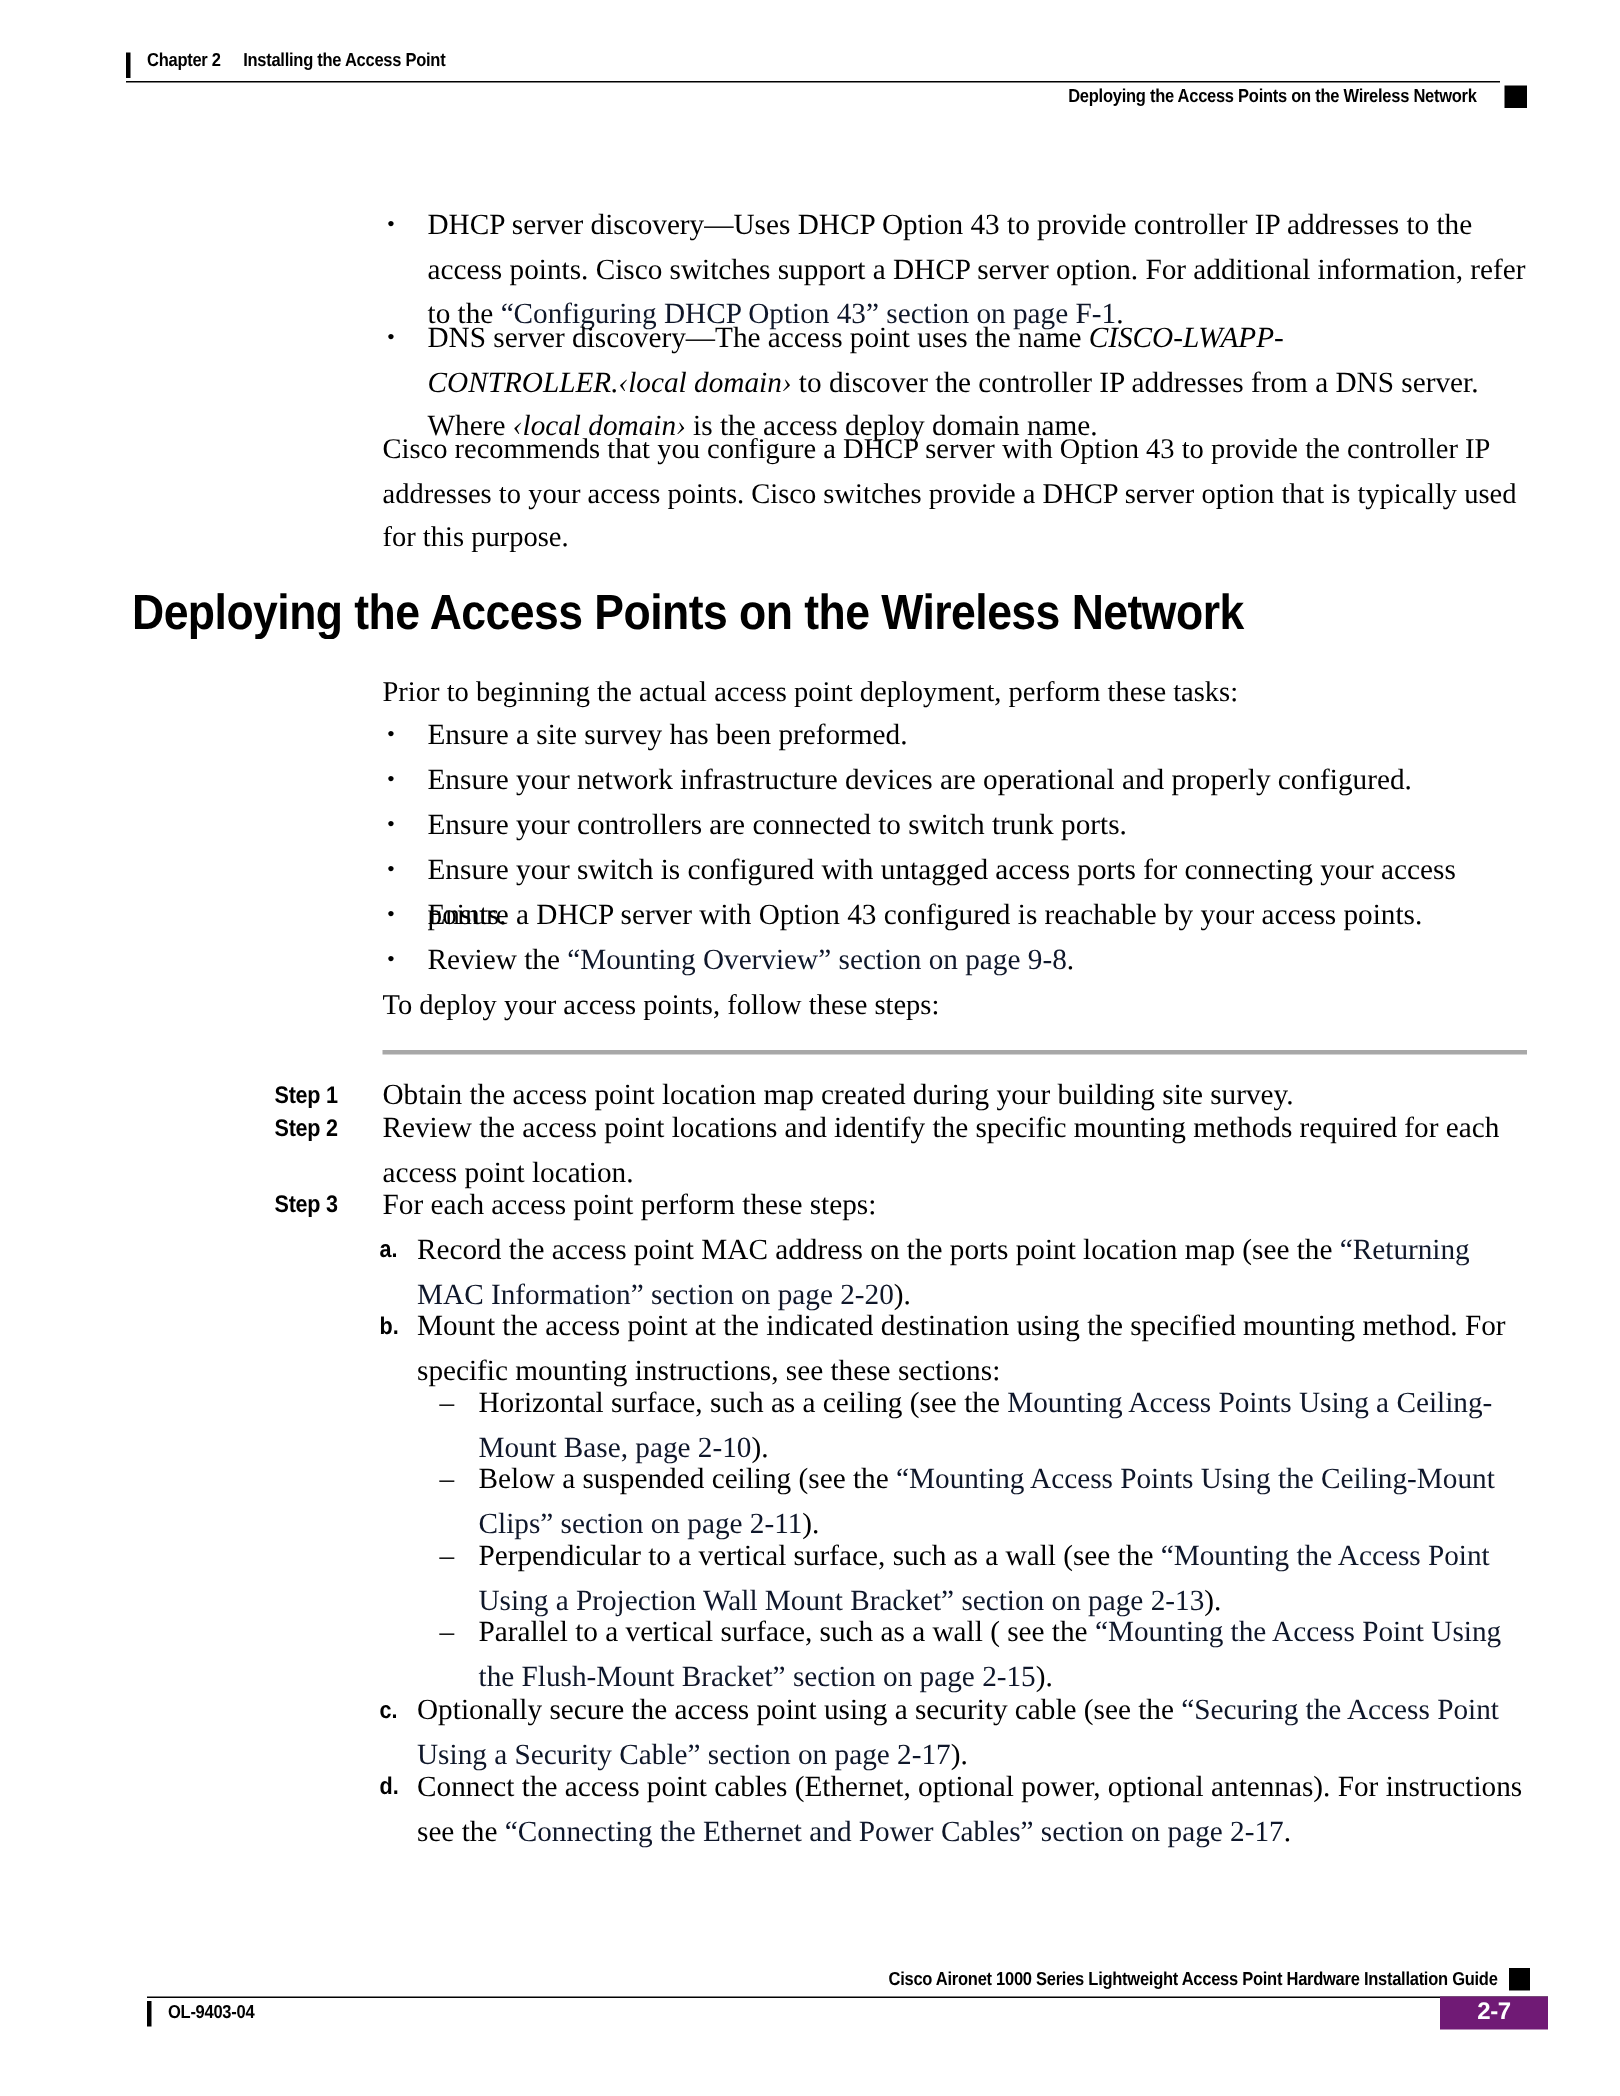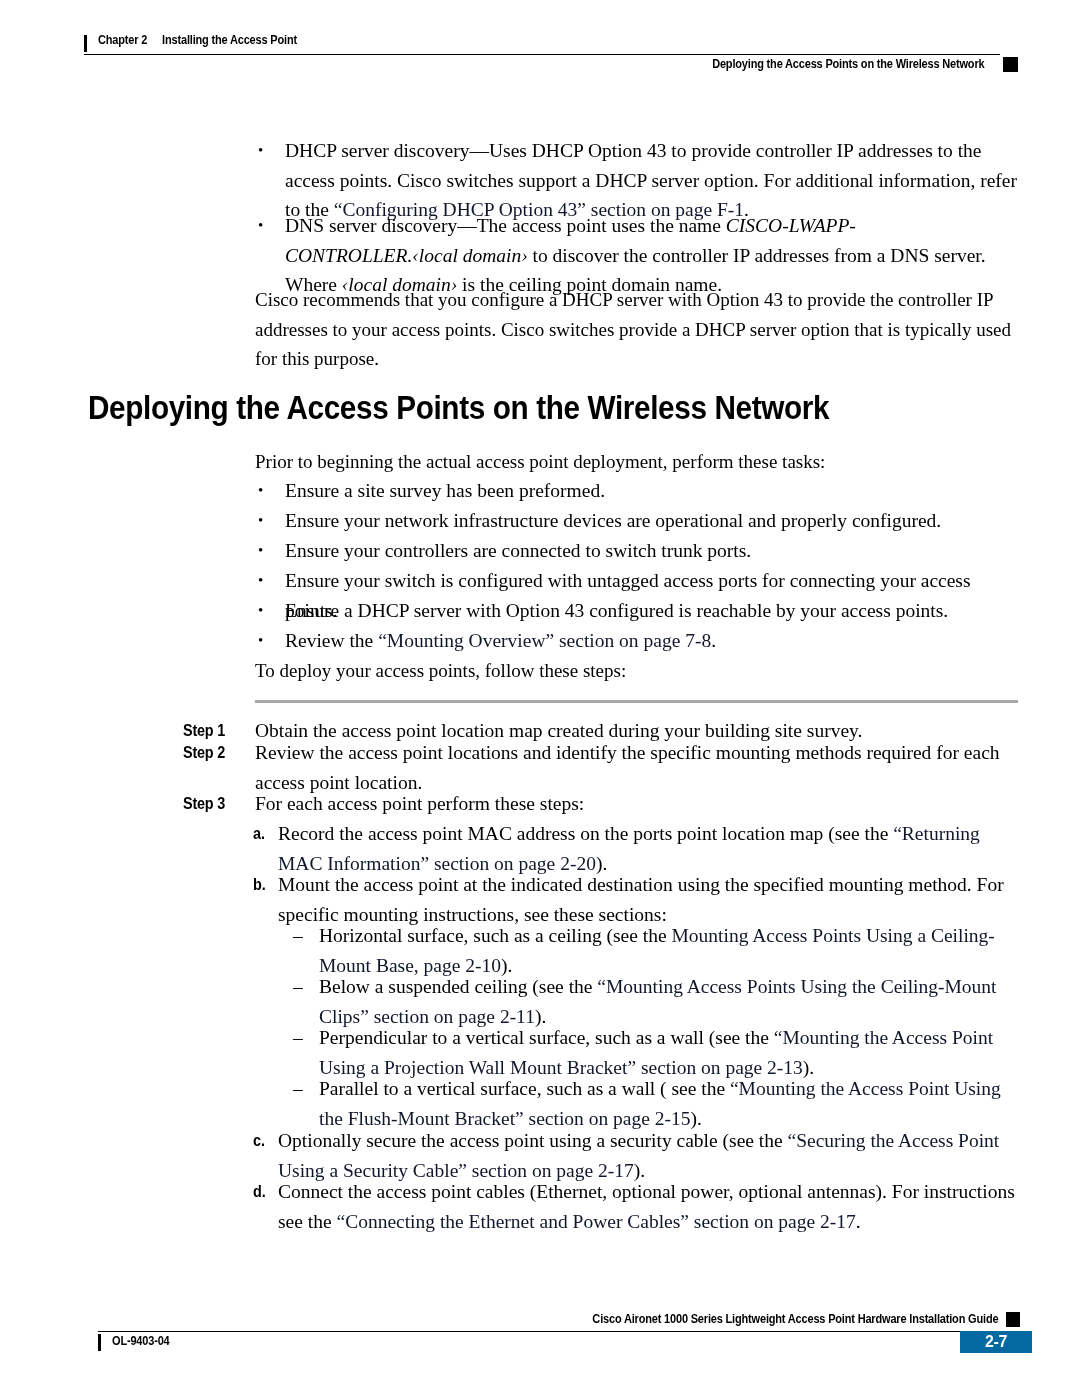--- a/index.html
+++ b/index.html
@@ -249,21 +249,21 @@
     white-space: nowrap;
     transform: scaleX(0.88);
     transform-origin: left top;
   }
   .footer-pagebox {
     position: absolute;
     right: 0px;
     top: 19px;
     width: 72px;
     height: 22px;
-    background: #0369a1;
+    background: #701a75;
     color: #ffffff;
     font-family: "Liberation Sans Narrow", "Liberation Sans", sans-serif;
     font-weight: bold;
     font-size: 16px;
     display: flex;
     align-items: center;
     justify-content: center;
     letter-spacing: -0.3px;
   }
 </style>
@@ -284,21 +284,21 @@
 
   <div class="content">
 
     <div class="bullet-row" style="left:258px; top:136px; width:760px;">
       <span class="bullet-mark">•</span>
       <span class="bullet-body"><span>DHCP server discovery—Uses DHCP Option 43 to provide controller IP addresses to the access points. Cisco switches support a DHCP server option. For additional information, refer to the </span><span class="blue">“Configuring DHCP Option 43” section on page F-1</span><span>.</span></span>
     </div>
 
     <div class="bullet-row" style="left:258px; top:211px; width:760px;">
       <span class="bullet-mark">•</span>
-      <span class="bullet-body"><span>DNS server discovery—The access point uses the name </span><span class="ital">CISCO-LWAPP-CONTROLLER.‹local domain›</span><span> to discover the controller IP addresses from a DNS server. Where </span><span class="ital">‹local domain›</span><span> is the ceiling point domain name.</span></span>
+      <span class="bullet-body"><span>DNS server discovery—The access point uses the name </span><span class="ital">CISCO-LWAPP-CONTROLLER.‹local domain›</span><span> to discover the controller IP addresses from a DNS server. Where </span><span class="ital">‹local domain›</span><span> is the access deploy domain name.</span></span>
     </div>
 
     <div class="para" style="left:255px; top:285px; width:763px;">Cisco recommends that you configure a DHCP server with Option 43 to provide the controller IP addresses to your access points. Cisco switches provide a DHCP server option that is typically used for this purpose.</div>
 
     <h1 class="section-heading" style="margin:0;">Deploying the Access Points on the Wireless Network</h1>
 
     <div class="para" style="left:255px; top:447px; width:763px;">Prior to beginning the actual access point deployment, perform these tasks:</div>
 
     <div class="bullet-row" style="left:258px; top:476px; width:760px;">
       <span class="bullet-mark">•</span>
@@ -315,21 +315,21 @@
     <div class="bullet-row" style="left:258px; top:566px; width:760px;">
       <span class="bullet-mark">•</span>
       <span class="bullet-body"><span>Ensure your switch is configured with untagged access ports for connecting your access points.</span></span>
     </div>
     <div class="bullet-row" style="left:258px; top:596px; width:760px;">
       <span class="bullet-mark">•</span>
       <span class="bullet-body"><span>Ensure a DHCP server with Option 43 configured is reachable by your access points.</span></span>
     </div>
     <div class="bullet-row" style="left:258px; top:626px; width:760px;">
       <span class="bullet-mark">•</span>
-      <span class="bullet-body"><span>Review the </span><span class="blue">“Mounting Overview” section on page 7-8</span><span>.</span></span>
+      <span class="bullet-body"><span>Review the </span><span class="blue">“Mounting Overview” section on page 9-8</span><span>.</span></span>
     </div>
 
     <div class="para" style="left:255px; top:656px; width:763px;">To deploy your access points, follow these steps:</div>
 
     <div class="step-rule"></div>
 
     <div class="step-row" style="left:183px; top:716px; width:835px;justify-content:space-between;">
       <span class="step-mark">Step 1</span>
       <span class="step-body"><span>Obtain the access point location map created during your building site survey.</span></span>
     </div>

